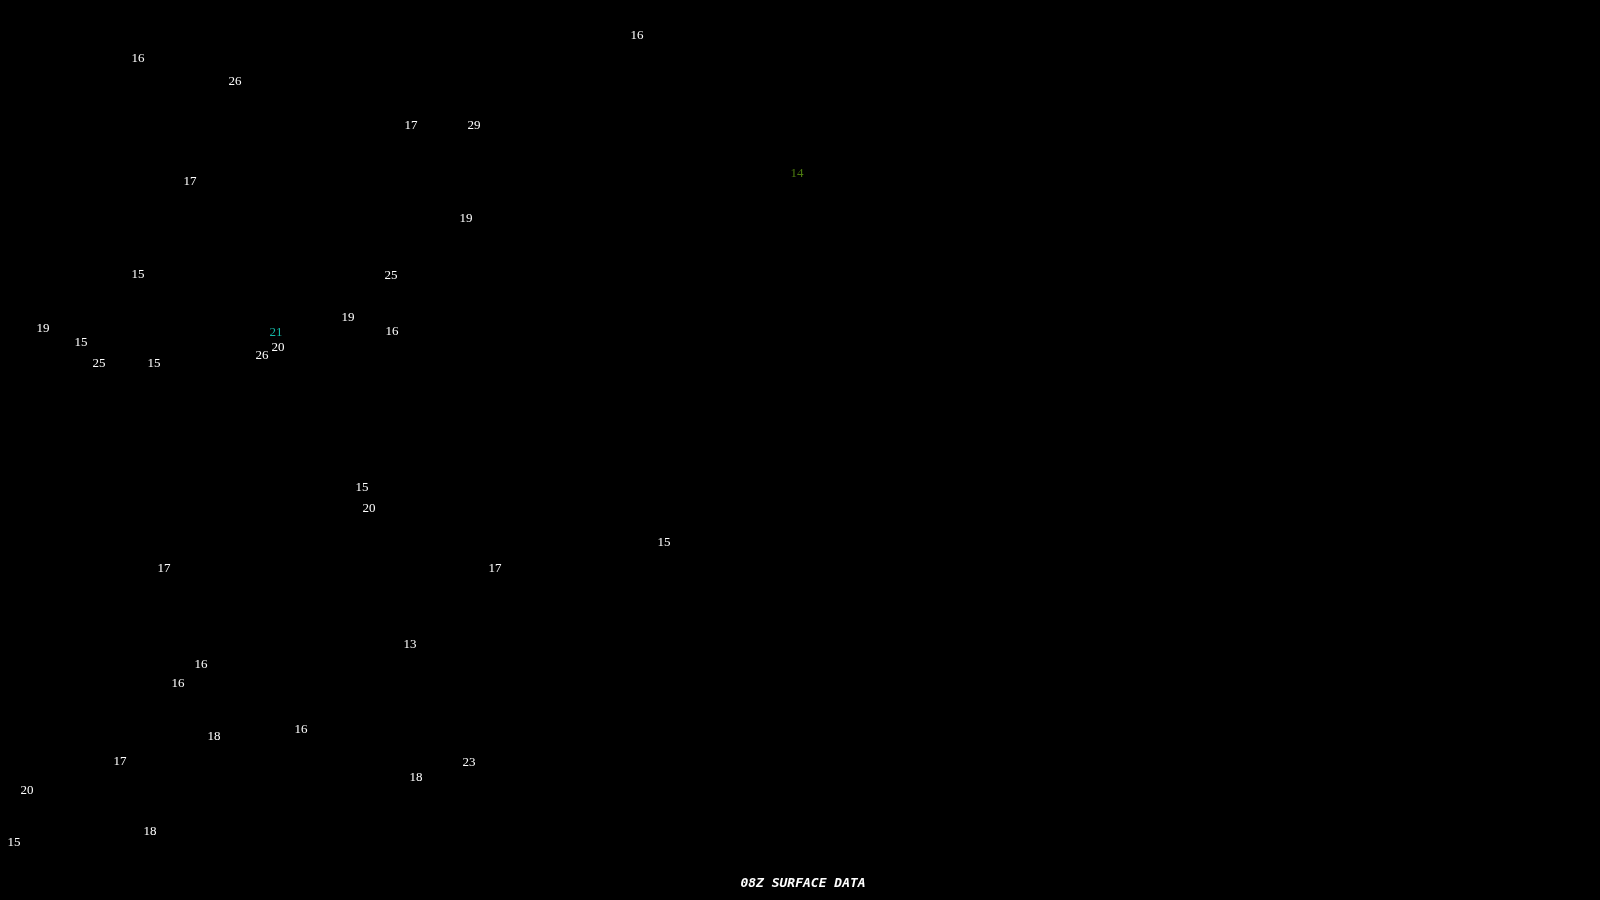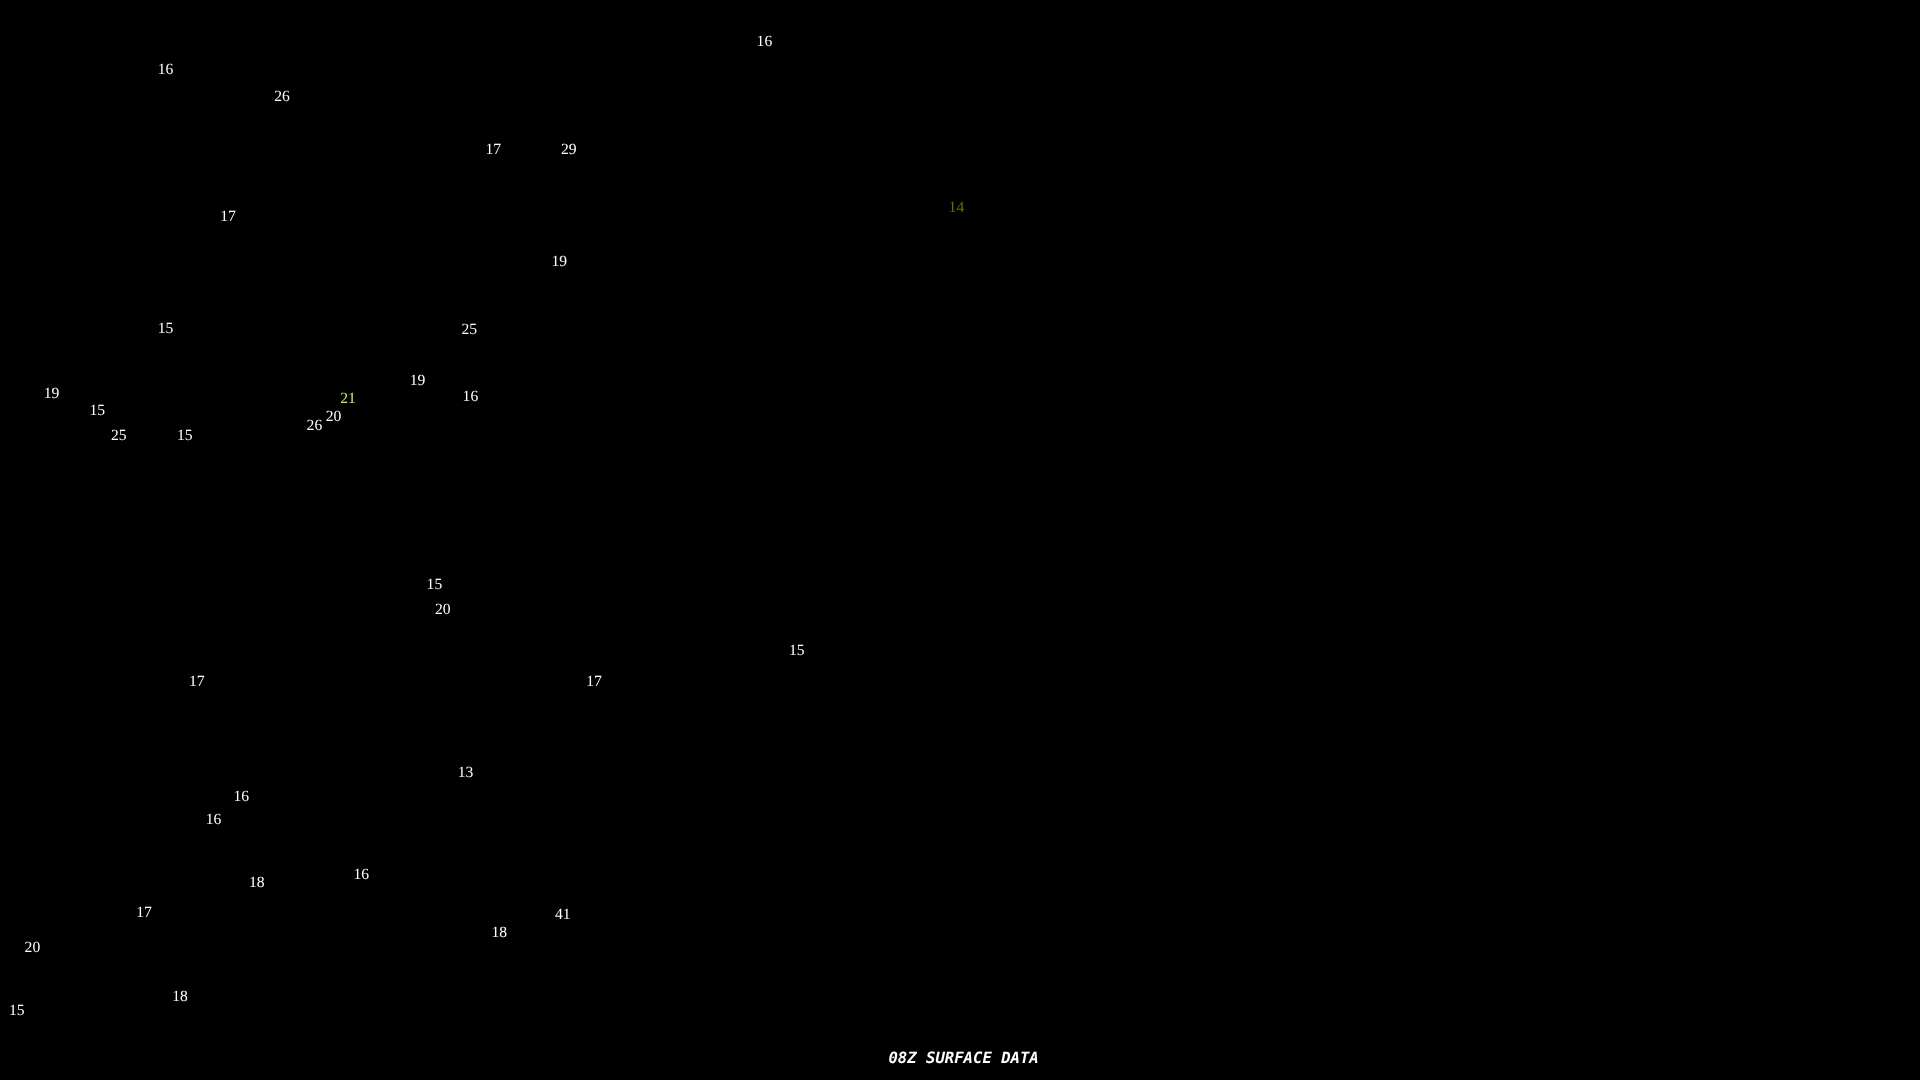--- a/index.html
+++ b/index.html
@@ -48,37 +48,37 @@
       <span class="station" style="left: 411px; top: 124px; color: rgb(255, 255, 255);">17</span>
       <span class="station" style="left: 474px; top: 124px; color: rgb(255, 255, 255);">29</span>
       <span class="station" style="left: 797px; top: 172px; color: #4d7c0f;">14</span>
       <span class="station" style="left: 190px; top: 180px; color: rgb(255, 255, 255);">17</span>
       <span class="station" style="left: 466px; top: 217px; color: rgb(255, 255, 255);">19</span>
       <span class="station" style="left: 138px; top: 273px; color: rgb(255, 255, 255);">15</span>
       <span class="station" style="left: 391px; top: 274px; color: rgb(255, 255, 255);">25</span>
       <span class="station" style="left: 348px; top: 316px; color: rgb(255, 255, 255);">19</span>
       <span class="station" style="left: 43px; top: 327px; color: rgb(255, 255, 255);">19</span>
       <span class="station" style="left: 392px; top: 330px; color: rgb(255, 255, 255);">16</span>
-      <span class="station" style="left: 290px; top: 331px; color: #bef264;">21</span>
+      <span class="station" style="left: 276px; top: 331px; color: #14b8a6;">21</span>
       <span class="station" style="left: 81px; top: 341px; color: rgb(255, 255, 255);">15</span>
       <span class="station" style="left: 278px; top: 346px; color: rgb(255, 255, 255);">20</span>
       <span class="station" style="left: 262px; top: 354px; color: rgb(255, 255, 255);">26</span>
       <span class="station" style="left: 99px; top: 362px; color: rgb(255, 255, 255);">25</span>
       <span class="station" style="left: 154px; top: 362px; color: rgb(255, 255, 255);">15</span>
       <span class="station" style="left: 362px; top: 486px; color: rgb(255, 255, 255);">15</span>
       <span class="station" style="left: 369px; top: 507px; color: rgb(255, 255, 255);">20</span>
       <span class="station" style="left: 664px; top: 541px; color: rgb(255, 255, 255);">15</span>
       <span class="station" style="left: 164px; top: 567px; color: rgb(255, 255, 255);">17</span>
       <span class="station" style="left: 495px; top: 567px; color: rgb(255, 255, 255);">17</span>
-      <span class="station" style="left: 388px; top: 643px; color: rgb(255, 255, 255);">13</span>
+      <span class="station" style="left: 410px; top: 643px; color: rgb(255, 255, 255);">13</span>
       <span class="station" style="left: 201px; top: 663px; color: rgb(255, 255, 255);">16</span>
       <span class="station" style="left: 178px; top: 682px; color: rgb(255, 255, 255);">16</span>
       <span class="station" style="left: 301px; top: 728px; color: rgb(255, 255, 255);">16</span>
       <span class="station" style="left: 214px; top: 735px; color: rgb(255, 255, 255);">18</span>
       <span class="station" style="left: 120px; top: 760px; color: rgb(255, 255, 255);">17</span>
-      <span class="station" style="left: 469px; top: 761px; color: rgb(255, 255, 255);">41</span>
+      <span class="station" style="left: 469px; top: 761px; color: rgb(255, 255, 255);">23</span>
       <span class="station" style="left: 416px; top: 776px; color: rgb(255, 255, 255);">18</span>
       <span class="station" style="left: 27px; top: 789px; color: rgb(255, 255, 255);">20</span>
       <span class="station" style="left: 150px; top: 830px; color: rgb(255, 255, 255);">18</span>
       <span class="station" style="left: 14px; top: 841px; color: rgb(255, 255, 255);">15</span>
     </div>
   <div class="caption" style="left: 803px; top: 882px; color: rgb(255, 255, 255);">08Z SURFACE DATA</div>
 </div>
 
 </body></html>

